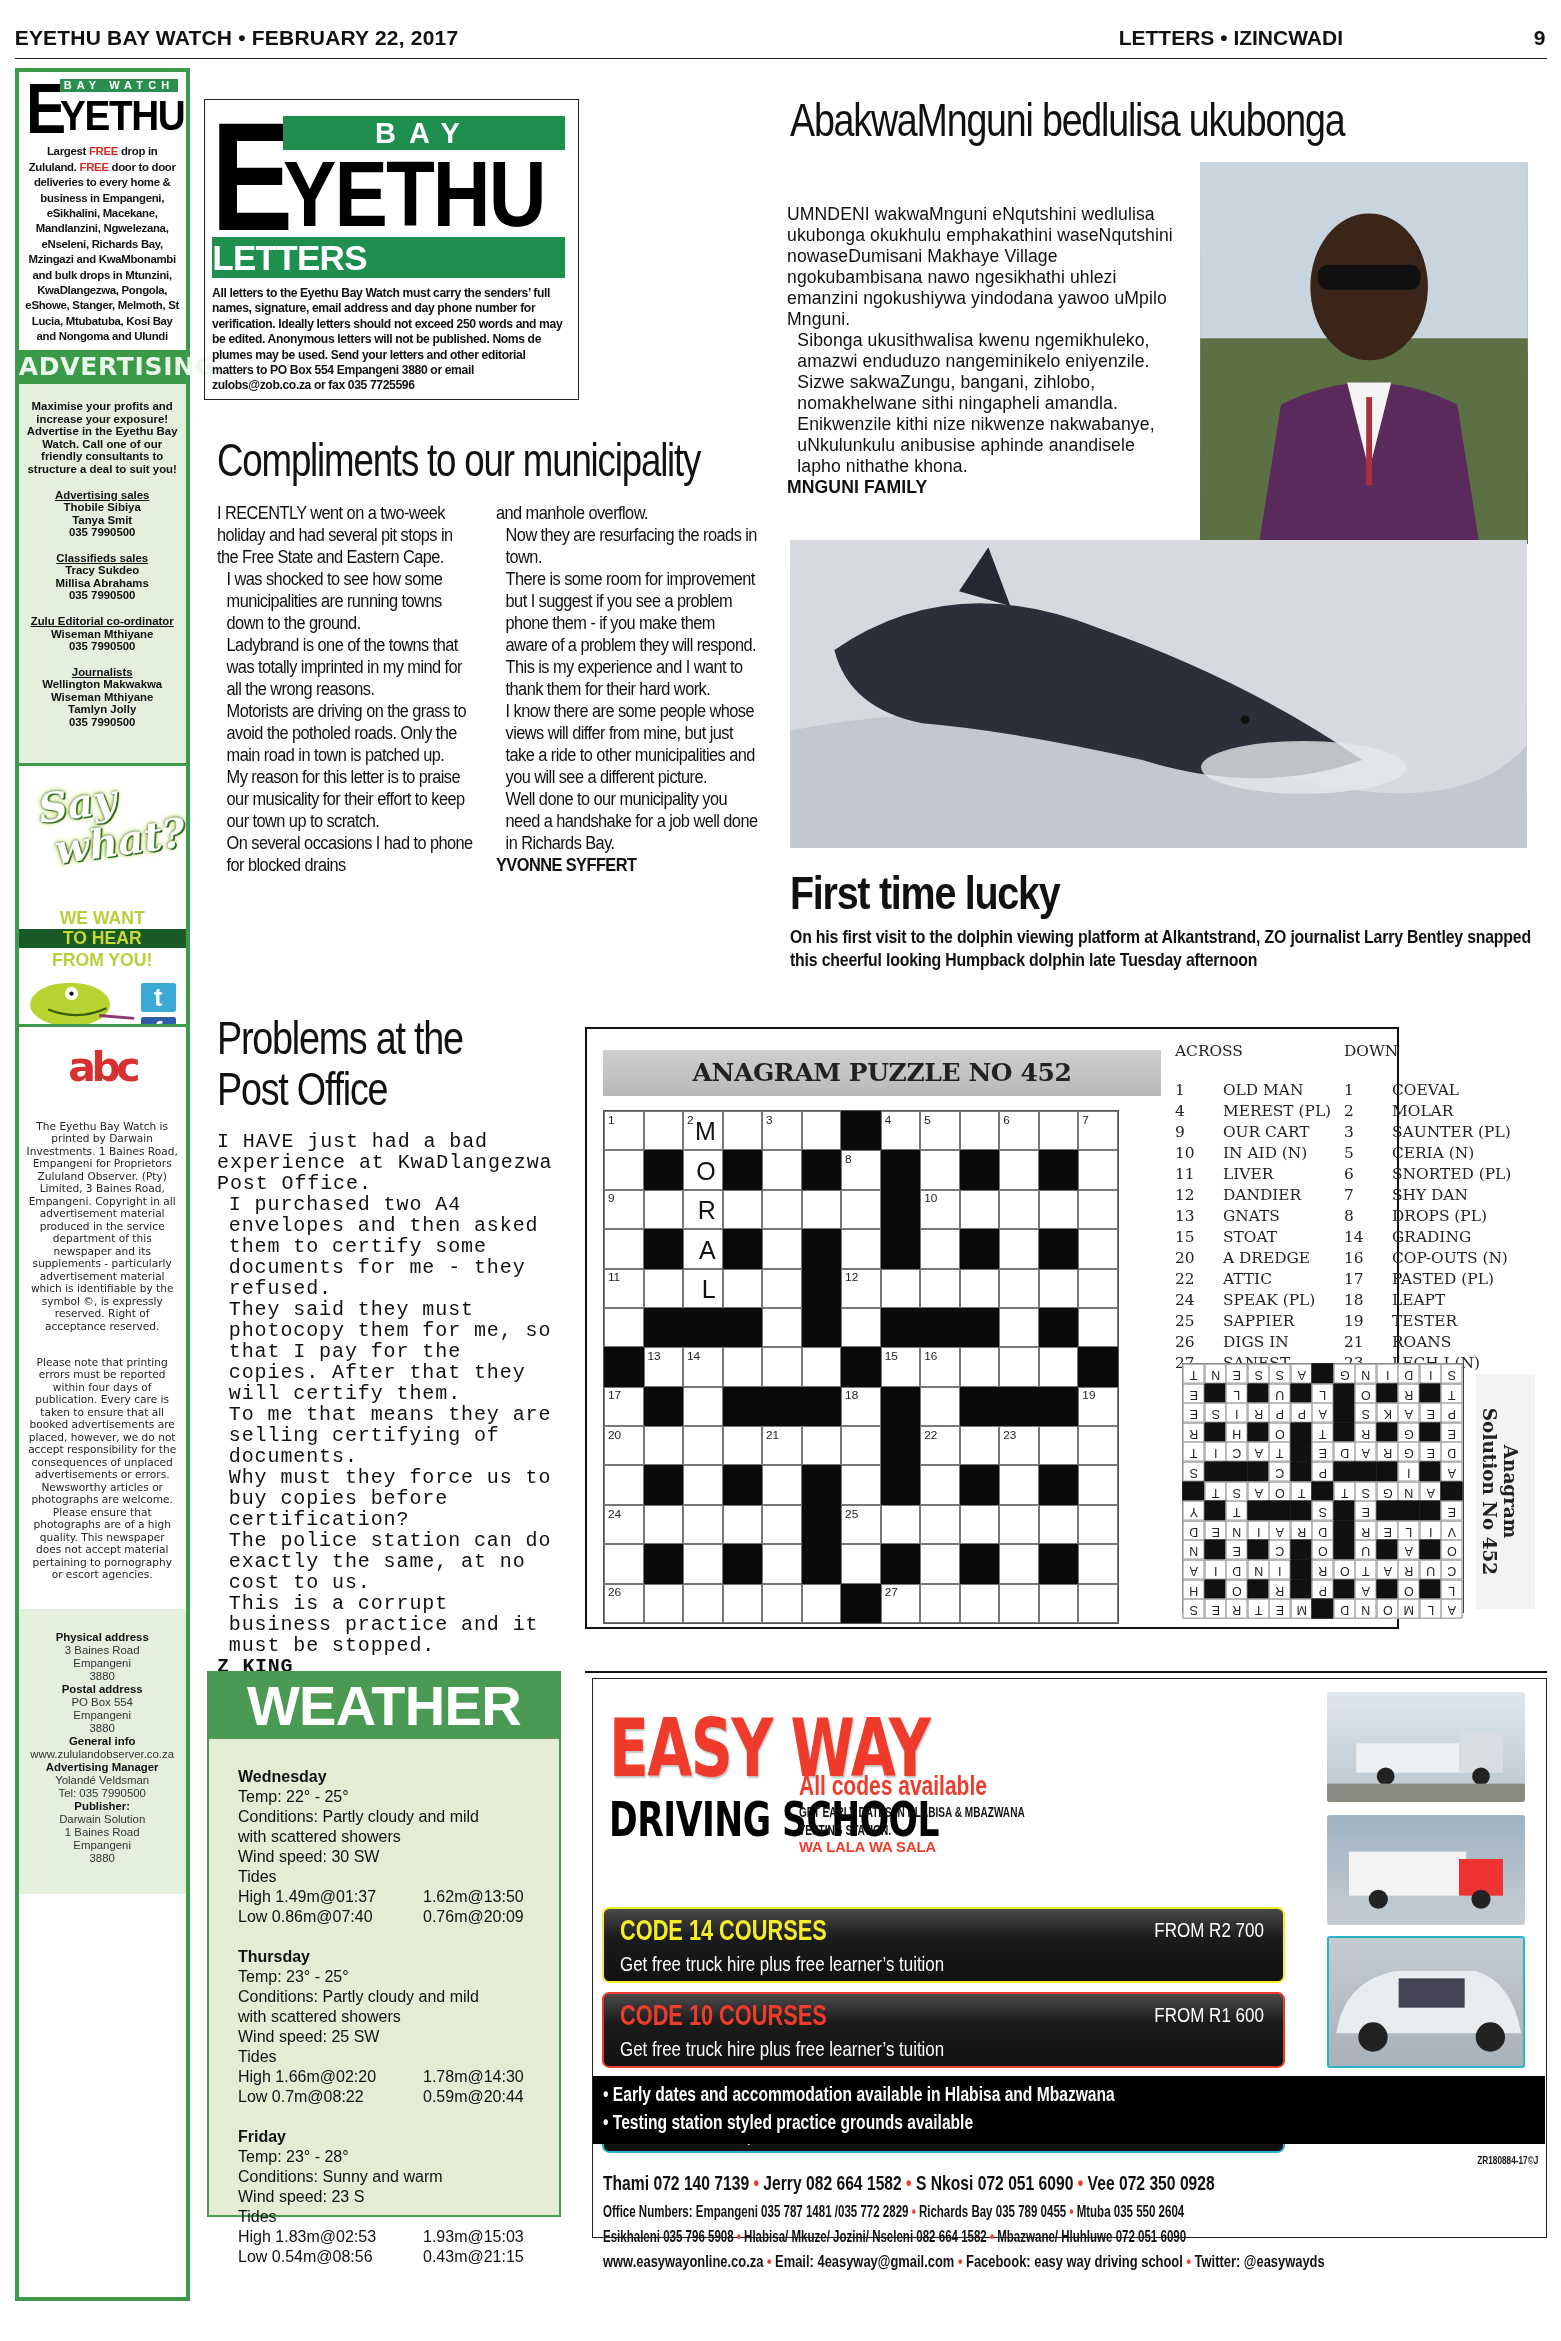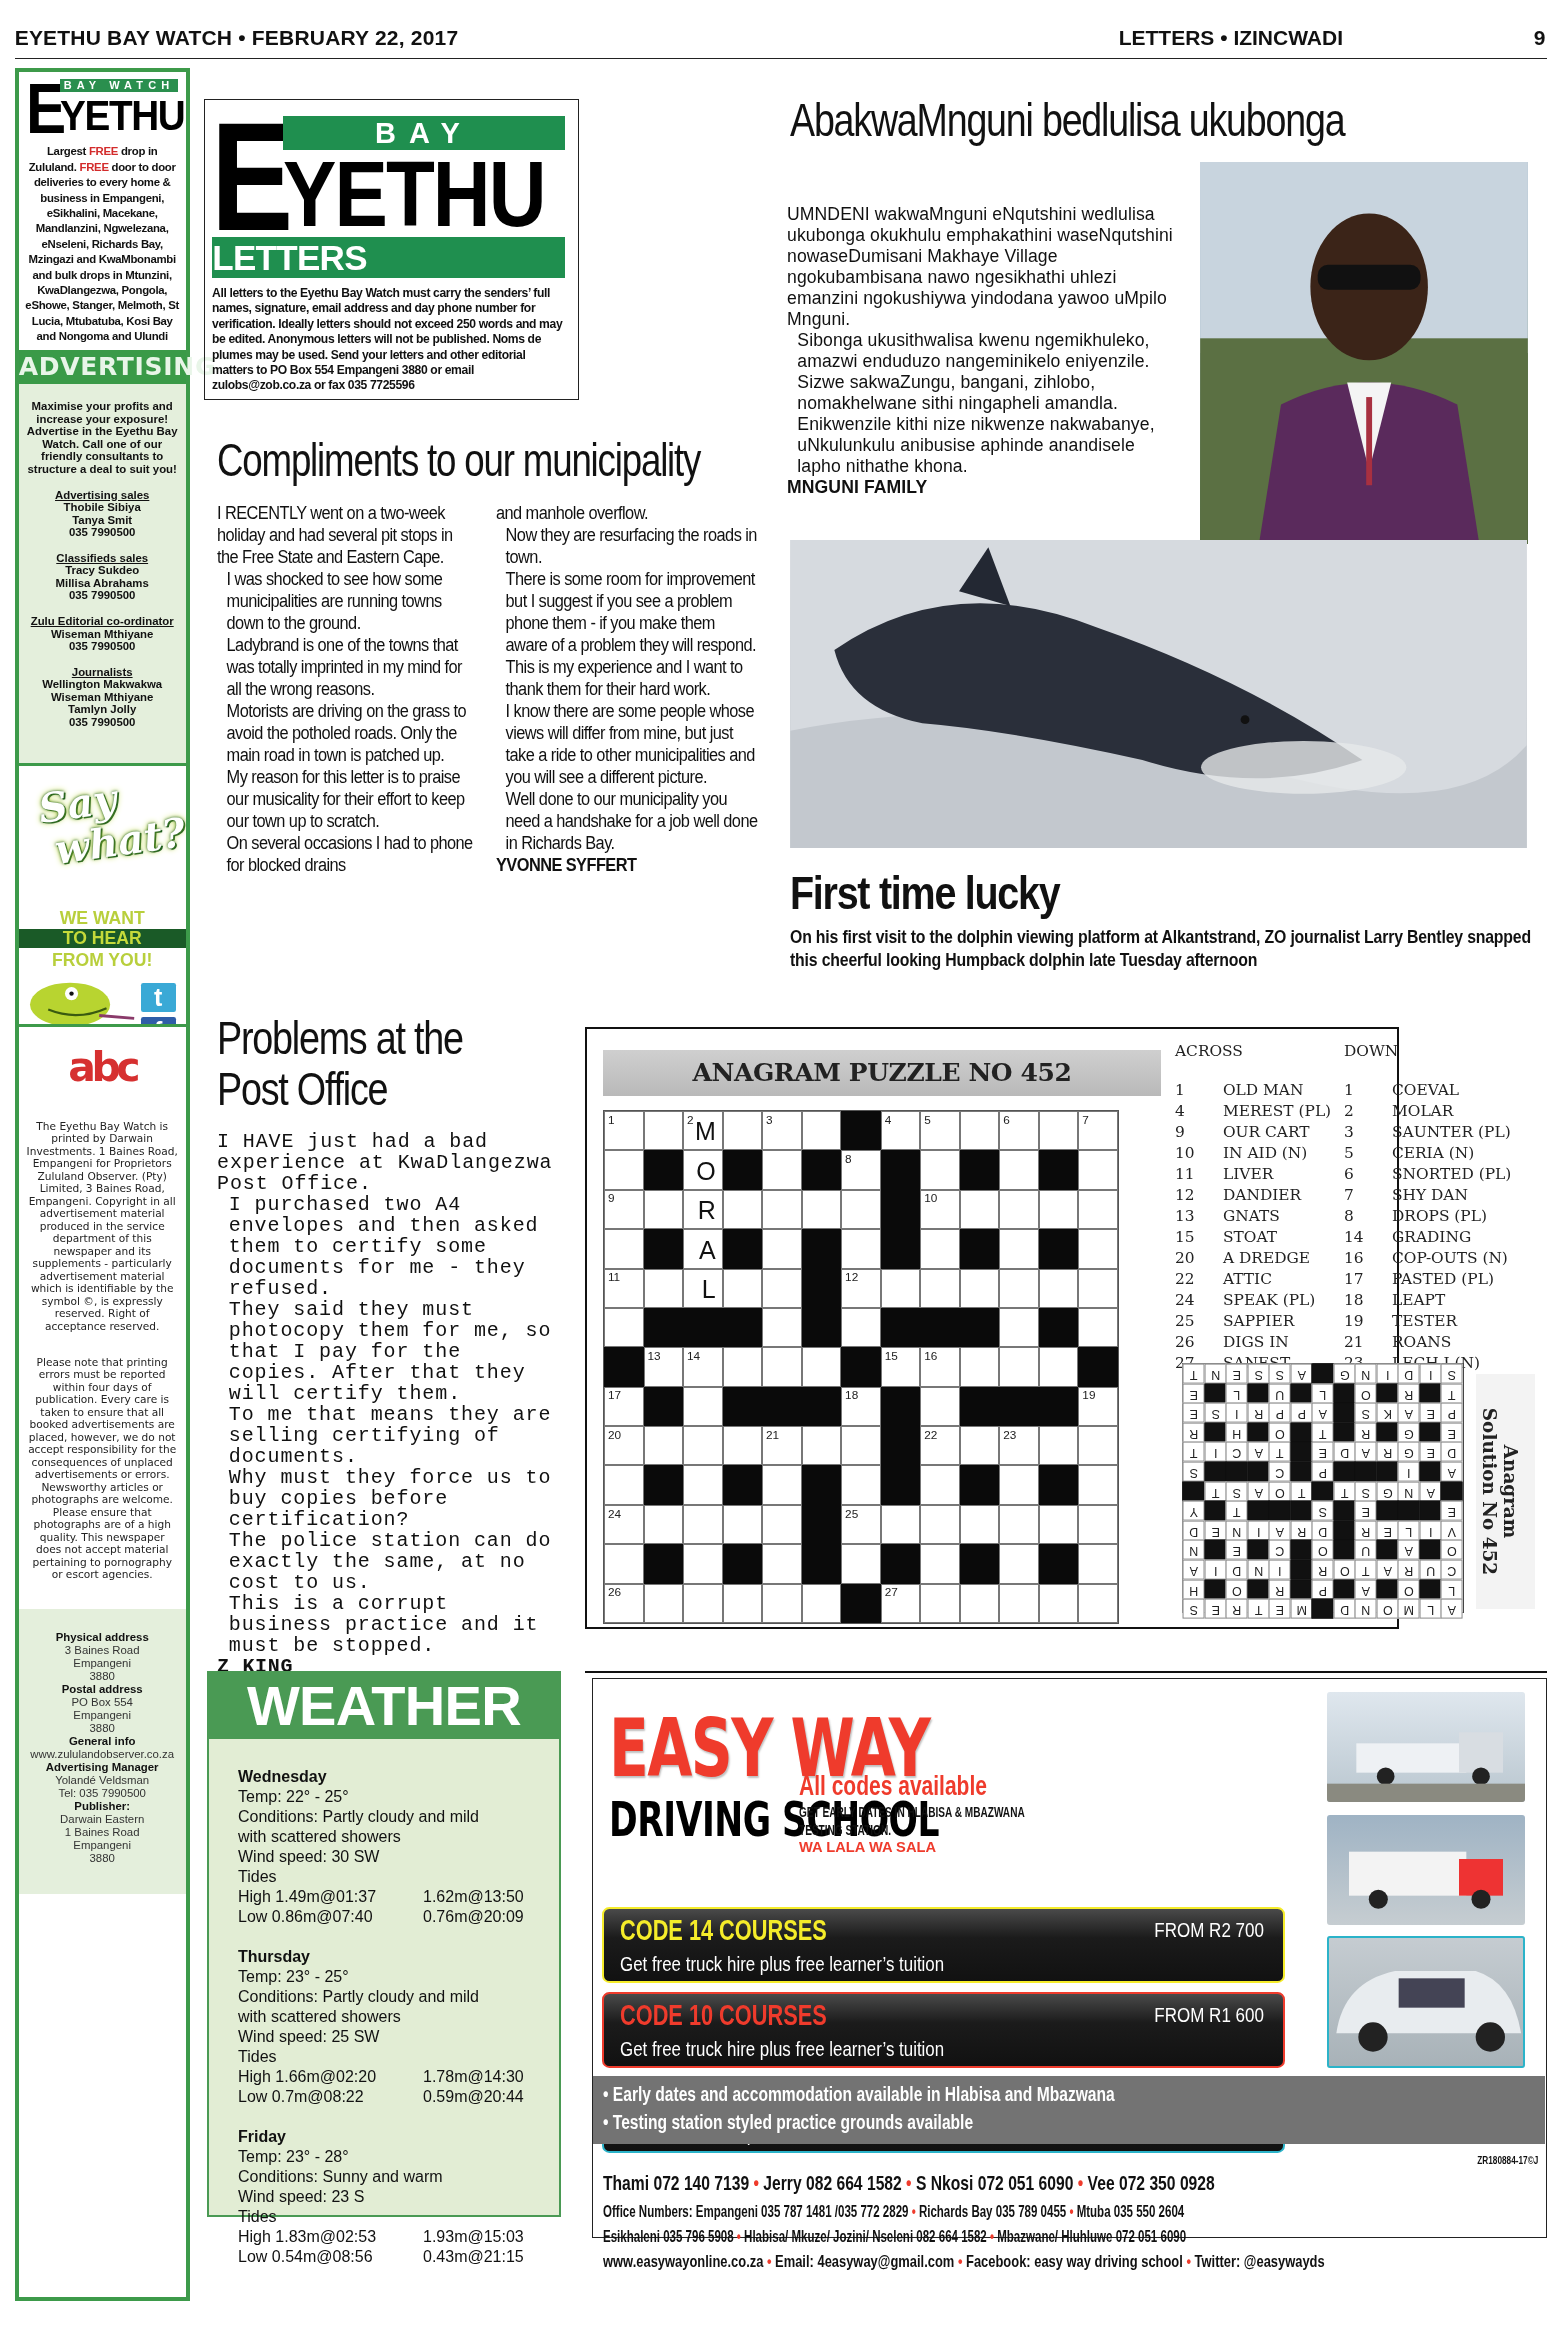--- a/index.html
+++ b/index.html
@@ -111,21 +111,21 @@
   .ad-easyway { position: absolute; left: 16px; top: 29px; font-family: "DejaVu Sans", sans-serif; font-weight: bold; font-size: 81px; line-height: 81px; color: #ef3b2c; transform: scaleX(0.72); transform-origin: left top; letter-spacing: -2.2px; white-space: nowrap; text-shadow: 1.5px 1.5px 2.2px rgba(0,0,0,0.25); }
   .ad-driving { position: absolute; left: 16px; top: 115px; font-family: "DejaVu Sans", sans-serif; font-weight: bold; font-size: 48px; line-height: 51px; color: #000; transform: scaleX(0.72); transform-origin: left top; letter-spacing: -0.7px; white-space: nowrap; }
   .ad-allcodes { position: absolute; left: 206px; top: 91px; font-weight: bold; font-size: 28px; color: #ef3b2c; transform: scaleX(0.75); transform-origin: left top; white-space: nowrap; }
   .ad-early { position: absolute; left: 206px; top: 125px; width: 235px; font-weight: bold; font-size: 14px; line-height: 17.6px; transform: scaleX(0.72); transform-origin: left top; width: 338px; }
   .ad-wala { position: absolute; left: 206px; top: 160px; font-weight: bold; font-size: 14.7px; color: #ef3b2c; }
   .ad-course { position: absolute; left: 8.8px; width: 683px; height: 76px; border-radius: 7.3px; background: linear-gradient(180deg, #4a4a4a 0%, #1b1b1b 40%, #111 100%); border: 2.9px solid; }
   .ad-course .ctitle { position: absolute; left: 16px; top: 4.4px; font-weight: bold; font-size: 29px; line-height: 35px; transform: scaleX(0.75); transform-origin: left top; white-space: nowrap; }
   .ad-course .cprice { position: absolute; right: 19px; top: 10.3px; color: #fff; font-size: 20px; transform: scaleX(0.85); transform-origin: right top; white-space: nowrap; }
   .ad-course .cdesc { position: absolute; left: 16px; top: 43px; color: #fff; font-size: 20.6px; transform: scaleX(0.82); transform-origin: left top; white-space: nowrap; }
   .ad-photo { position: absolute; left: 734px; width: 198px; border-radius: 2.9px; overflow: hidden; }
-  .ad-redband { position: absolute; left: 0; top: 397px; width: 952px; height: 68px; background: #737373; }
+  .ad-redband { position: absolute; left: 0; top: 397px; width: 952px; height: 68px; background: #000000; }
   .ad-redband .b { position: absolute; left: 10.3px; color: #fff; font-weight: bold; font-size: 20px; transform: scaleX(0.78); transform-origin: left top; white-space: nowrap; }
   .ad-ref { position: absolute; right: 7.3px; top: 476px; font-size: 10.3px; font-weight: bold; transform: scaleX(0.8); transform-origin: right top; }
   .ad-contacts { position: absolute; left: 10.3px; top: 492px; width: 940px; }
   .ad-line { white-space: nowrap; font-weight: bold; transform-origin: left top; }
   .ad-line .dot { color: #ef3b2c; }
   .ad-line.l1 { font-size: 20.6px; transform: scaleX(0.76); position: absolute; top: 0; }
   .ad-line.l2 { font-size: 16px; transform: scaleX(0.72); position: absolute; top: 32px; }
   .ad-line.l3 { font-size: 16px; transform: scaleX(0.72); position: absolute; top: 57px; }
   .ad-line.l4 { font-size: 17px; transform: scaleX(0.76); position: absolute; top: 81px; }
 </style>
@@ -211,21 +211,21 @@
       <div class="lbl">Postal address</div>
       <div>PO Box 554</div>
       <div>Empangeni</div>
       <div>3880</div>
       <div class="lbl">General info</div>
       <div>www.zululandobserver.co.za</div>
       <div class="lbl">Advertising Manager</div>
       <div>Yolandé Veldsman</div>
       <div>Tel: 035 7990500</div>
       <div class="lbl">Publisher:</div>
-      <div>Darwain Eastern</div>
+      <div>Darwain Solution</div>
       <div>1 Baines Road</div>
       <div>Empangeni</div>
       <div>3880</div>
     </div>
 </div>
 
 <div class="abs masthead">
   <div class="mh-e">E</div>
   <div class="mh-bay">BAY WATCH</div>
   <div class="mh-yethu">YETHU</div>

